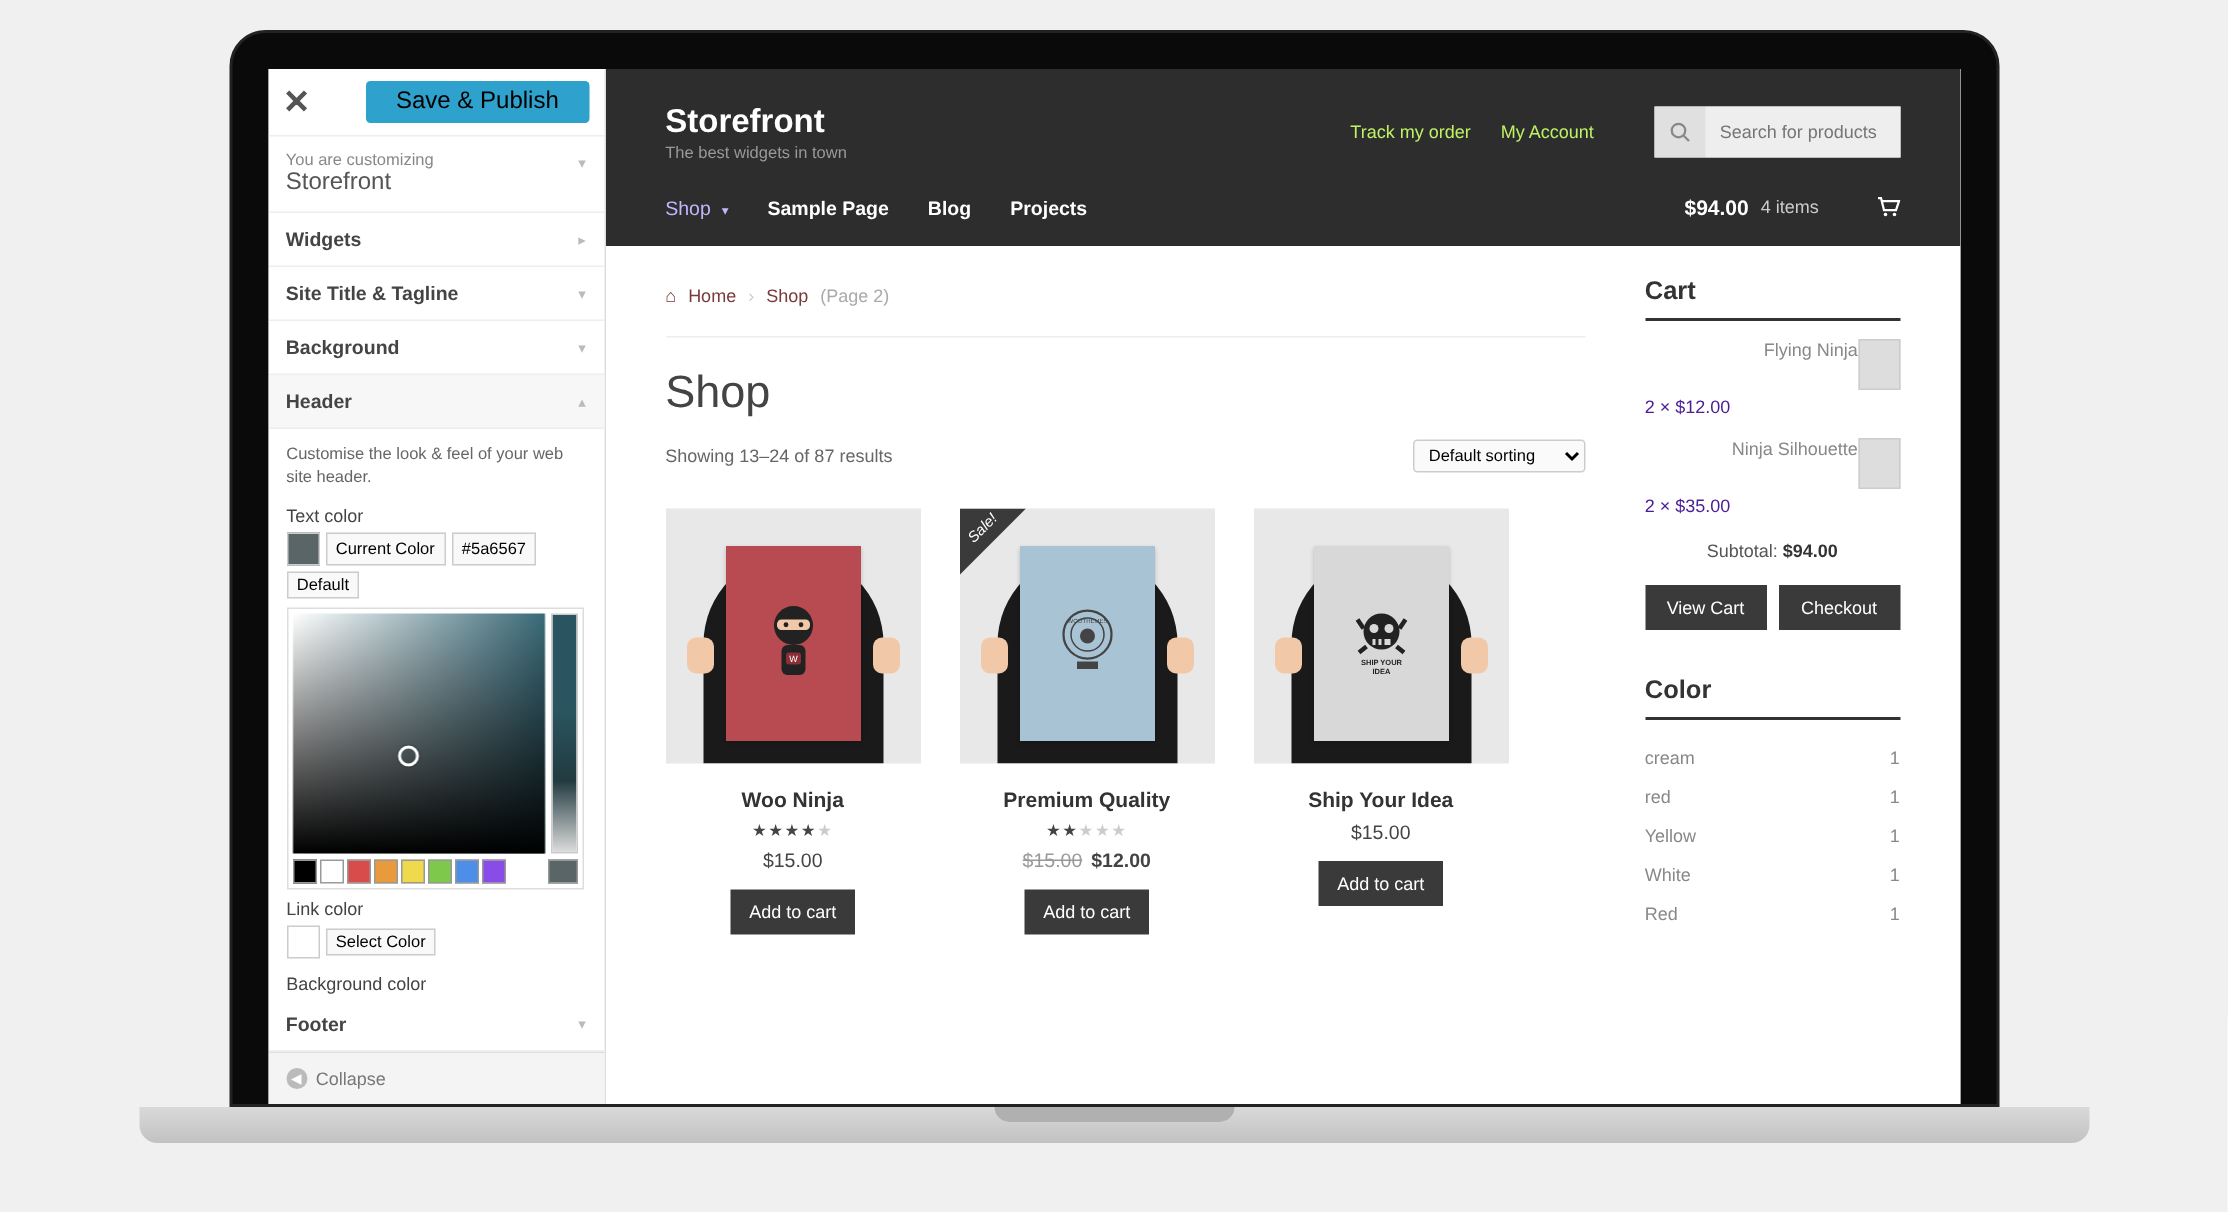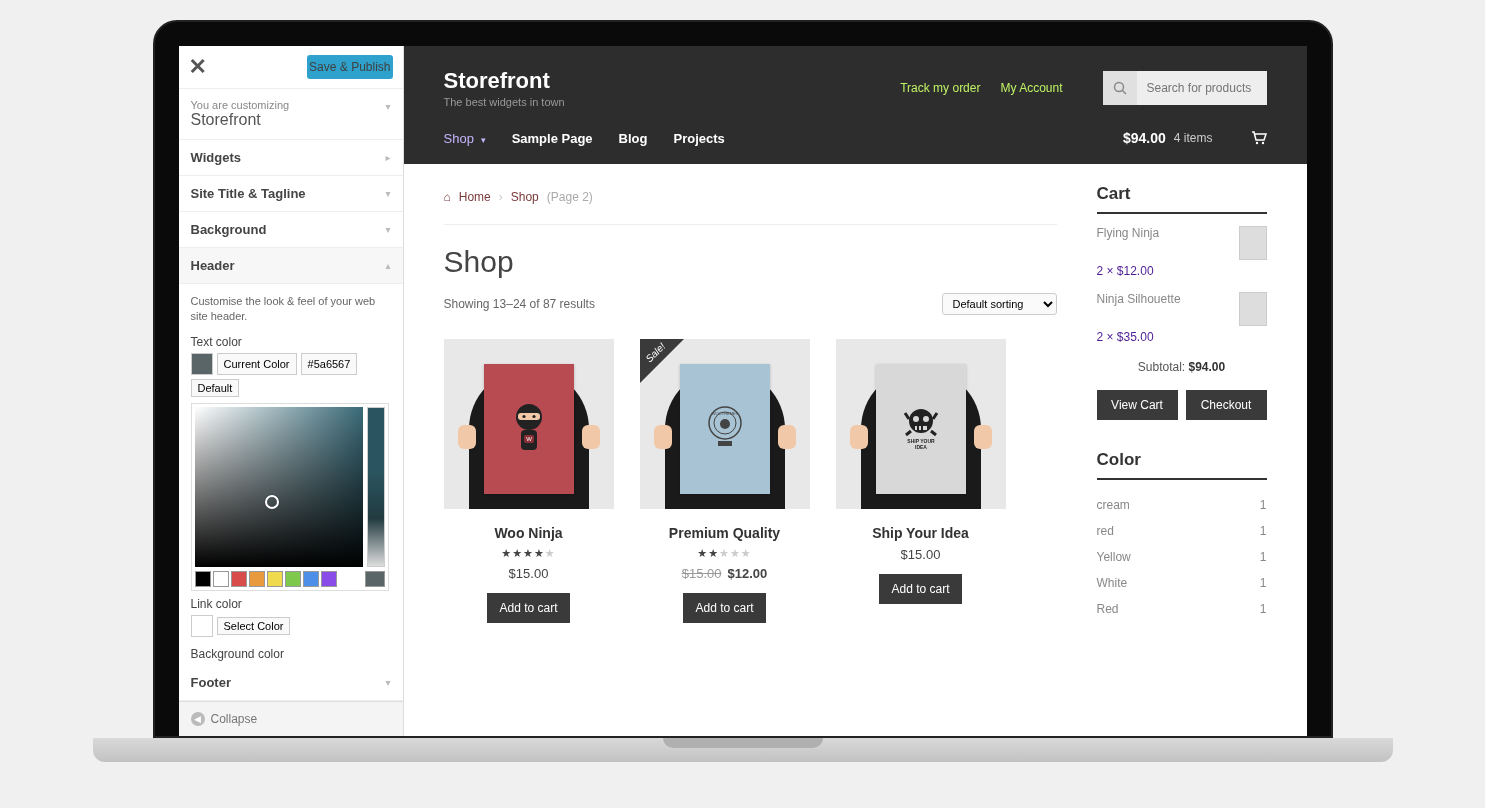--- a/index.html
+++ b/index.html
@@ -8,21 +8,21 @@
 .laptop-frame { position: relative; width: 1180px; margin: 20px auto; }
 .bezel { background: #0a0a0a; border-radius: 24px 24px 0 0; padding: 24px 24px 0 24px; border: 2px solid #222; }
 .screen { background: #fff; height: 690px; overflow: hidden; display: flex; }
 .base { height: 24px; background: linear-gradient(#d9d9d9,#c2c2c2); margin: 0 -60px; border-radius: 0 0 12px 12px; position:relative; }
 .notch { position:absolute; top:0; left:50%; transform:translateX(-50%); width:160px; height:10px; background:#b0b0b0; border-radius:0 0 10px 10px; }
 
 
 .customizer { width: 225px; background:#fff; border-right:1px solid #ddd; display:flex; flex-direction:column; }
 .cz-top { display:flex; justify-content:space-between; align-items:center; padding:8px 10px; border-bottom:1px solid #eee; }
 .close-x { font-size:22px; font-weight:bold; color:#555; cursor:pointer; }
-.save-btn { background:#2ea2cc; color:#404040; border:none; padding:5px 2px; border-radius:3px; font-size:12px; cursor:pointer; }
+.save-btn { background:#2ea2cc; color:#000000; border:none; padding:5px 20px; border-radius:3px; font-size:16px; cursor:pointer; }
 .cz-row { padding:10px 12px; border-bottom:1px solid #eee; position:relative; cursor:pointer; }
 .cz-row .arrow { position:absolute; right:12px; top:12px; color:#bbb; font-size:10px; }
 .cz-sub { font-size:11px; color:#888; }
 .cz-title { font-size:16px; color:#555; font-weight:normal; }
 .cz-section-label { font-weight:bold; color:#444; font-size:13px; }
 .cz-header-section { background:#f7f7f7; }
 .cz-body { padding:10px 12px; font-size:12px; color:#666; overflow:auto; }
 .cz-desc { margin-bottom:10px; font-size:11px; line-height:1.4; }
 .field-label { color:#444; margin:6px 0 4px; font-size:12px; }
 .inline-controls { display:flex; gap:4px; flex-wrap:wrap; margin-bottom:6px; }
@@ -77,21 +77,21 @@
 .sale-text { position:absolute; top:8px; left:4px; color:#fff; font-size:10px; transform:rotate(-45deg); font-style:italic; }
 .prod-name { font-weight:bold; color:#333; margin:16px 0 6px; font-size:14px; }
 .stars { color:#444; font-size:11px; letter-spacing:1px; margin-bottom:6px; }
 .star-dim { color:#ccc; }
 .price { font-size:13px; color:#444; margin-bottom:12px; }
 .price .strike { text-decoration:line-through; color:#999; margin-right:6px; }
 .add-cart { background:#3a3a3a; color:#fff; border:none; padding:8px 12px; font-size:12px; cursor:pointer;text-align:right; }
 
 .sidebar { width:170px; }
 .widget-title { font-size:17px; color:#333; font-weight:bold; border-bottom:2px solid #333; padding-bottom:8px; margin-bottom:12px; }
-.cart-item { display:flex; justify-content:space-between; font-size:12px; color:#888; margin-bottom:4px; }
+.cart-item { display:flex; justify-content:flex-end; font-size:12px; color:#888; margin-bottom:4px; }
 .cart-line { font-size:12px; color:#4c1d95; margin-bottom:14px; }
 .thumb { width:28px; height:34px; background:#ddd; border:1px solid #ccc; }
 .subtotal { text-align:center; font-size:12px; color:#555; margin:16px 0; }
 .subtotal b { color:#333; }
 .cart-buttons { display:flex; gap:8px; margin-bottom:30px; }
 .cart-btn { flex:1; background:#3a3a3a; color:#fff; border:none; padding:8px 0; font-size:12px; cursor:pointer; text-align:center; }
 .color-row { display:flex; justify-content:space-between; font-size:12px; color:#888; padding:6px 0;text-align:right; }
 
 svg { display:block; }
 </style>

